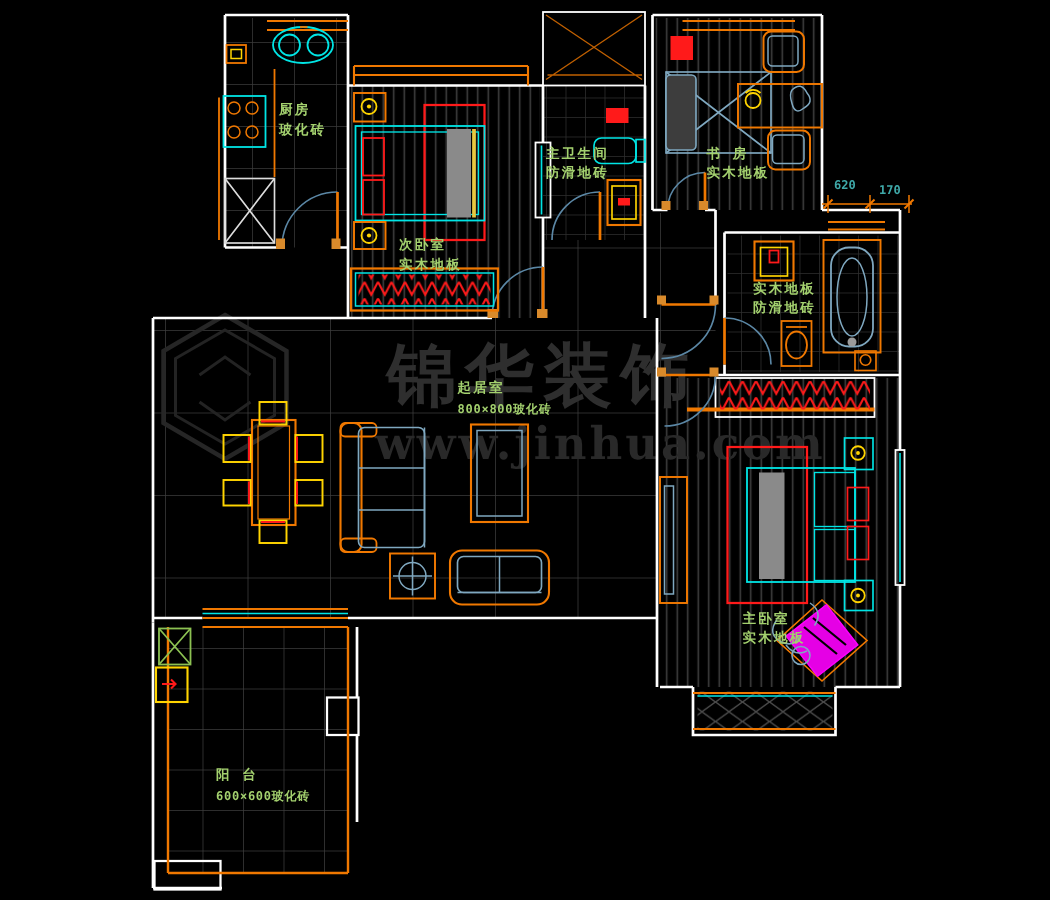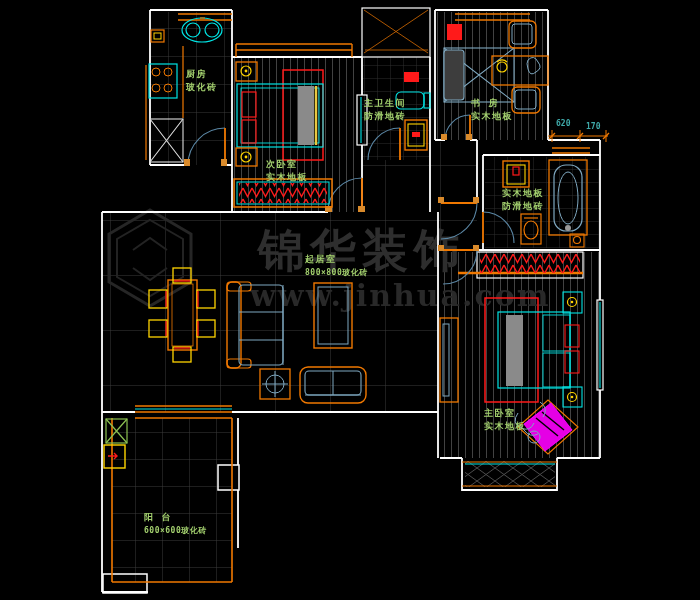--- a/index.html
+++ b/index.html
@@ -379,21 +379,21 @@
   <span class="rfloor">实木地板</span>
 </div>
 <div class="room-label" style="left:502px;top:188px">
   <span class="rname">实木地板</span>
   <span class="rfloor">防滑地砖</span>
 </div>
 <div class="room-label" style="left:305px;top:254px">
   <span class="rname">起居室</span>
   <span class="rfloor sm">800×800玻化砖</span>
 </div>
-<div class="room-label" style="left:484px;top:408px">
+<div class="room-label" style="left:495px;top:408px">
   <span class="rname">主卧室</span>
   <span class="rfloor">实木地板</span>
 </div>
 <div class="room-label" style="left:144px;top:512px">
   <span class="rname">阳 台</span>
   <span class="rfloor sm">600×600玻化砖</span>
 </div>
 
 <div class="dim" style="left:556px;top:119px">620</div>
 <div class="dim" style="left:586px;top:122px">170</div>

